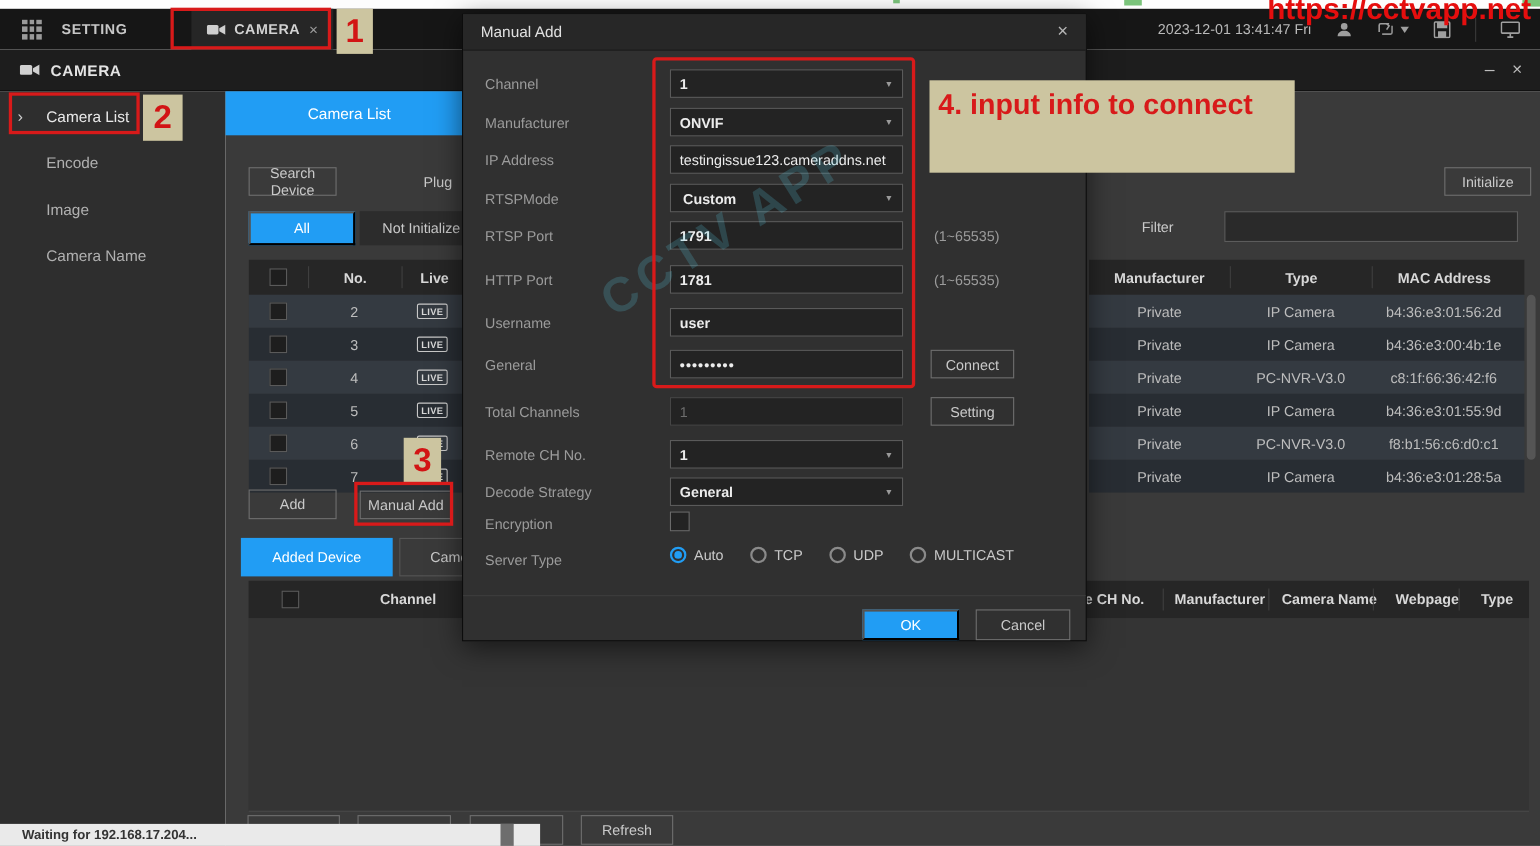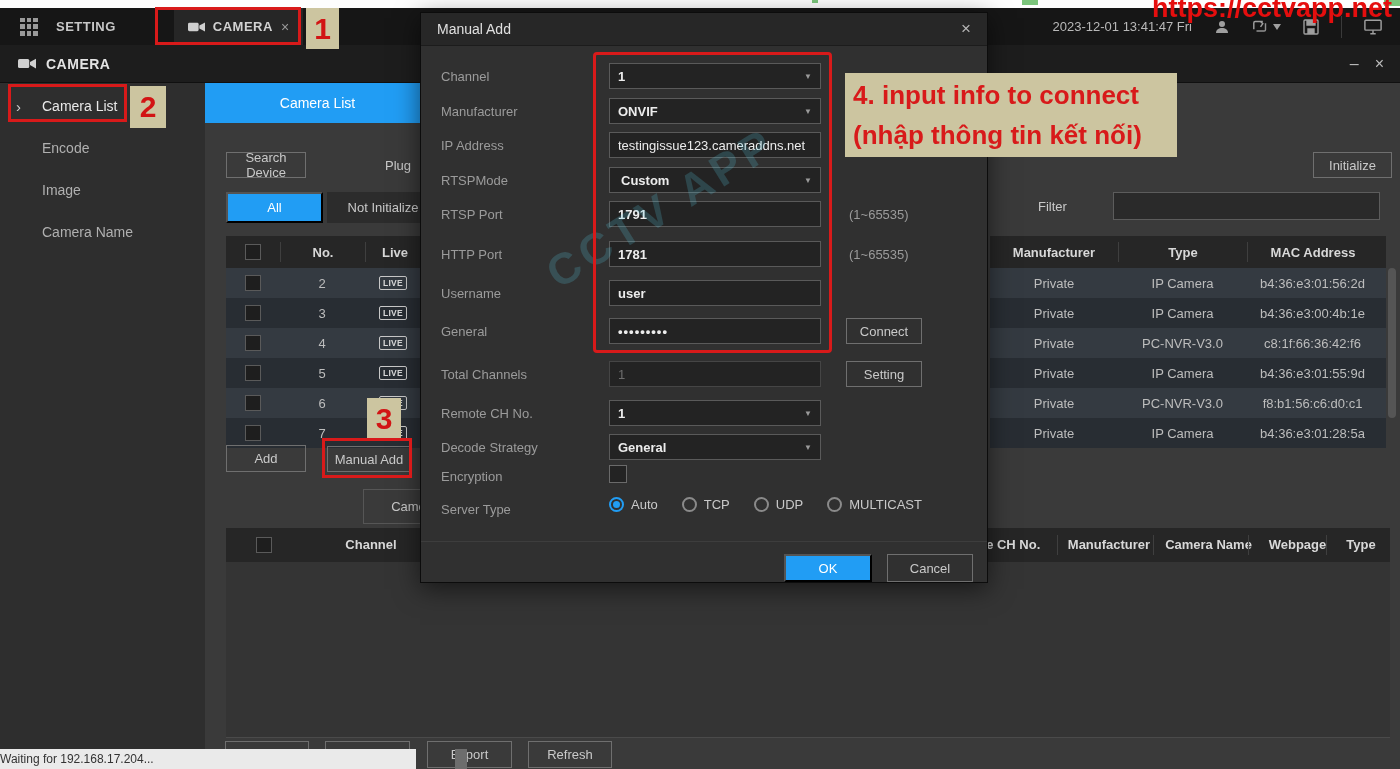--- a/index.html
+++ b/index.html
@@ -70,21 +70,21 @@
   .dlg-divider { position:absolute; left:0; top:528px; width:100%; height:1px; background:#3d3d3d; }
   .cyan-wm { position:absolute; left:110px; top:170px; transform:rotate(-32deg); font-size:44px; font-weight:700; letter-spacing:5px; color:rgba(90,210,235,.20); pointer-events:none; }
 
   
   .redbox { position:absolute; border:3px solid #d81a1a; z-index:60; }
   .stepbadge { position:absolute; background:#ccc5a0; color:#d21414; font-size:30px; font-weight:700; display:flex; align-items:center; justify-content:center; z-index:60; }
   #note4 { position:absolute; left:845px; top:73px; width:332px; height:84px; background:#ccc5a0; color:#d81a1a; font-size:26px; font-weight:600; line-height:40px; padding:2px 8px; z-index:60; }
   #url-wm { position:absolute; left:1152px; top:-7px; color:#e50e0e; font-size:27px; font-weight:700; z-index:80; white-space:nowrap; }
 
   
-  #status-bar { left:0; top:749px; width:416px; height:20px; background:#eaeaea; color:#333; font-size:12px; display:flex; align-items:center; padding-left:0; z-index:70; }
+  #status-bar { left:0; top:749px; width:491px; height:20px; background:#eaeaea; color:#333; font-size:12px; display:flex; align-items:center; padding-left:20px; z-index:70;font-weight:bold; }
   #status-cap { left:455px; top:749px; width:12px; height:20px; background:#6d6d6d; z-index:70; }
   .green-bit { position:absolute; background:#7bc47b; top:0; }
 </style>
 </head>
 <body>
 
 <div class="abs" id="top-strip">
   <span class="green-bit" style="left:812px; width:6px; height:3px;"></span>
   <span class="green-bit" style="left:1022px; width:16px; height:5px;"></span>
   <span class="green-bit" style="left:1384px; width:16px; height:6px;"></span>
@@ -294,20 +294,21 @@
       <div class="cell" style="width:131px;text-align:center;">f8:b1:56:c6:d0:c1</div>
     </div>
     <div class="trow row-b" style="height:30px;">
       <div class="cell" style="width:128px;">Private</div>
       <div class="cell" style="width:129px;">IP Camera</div>
       <div class="cell" style="width:131px;">b4:36:e3:01:28:5a</div>
     </div>
   </div>
   <div class="abs" style="left:1183px; top:185px; width:8px; height:150px; background:#555; border-radius:4px;"></div>
 
+  <div class="abs blue-tab" style="left:14px; top:406px; width:138px; height:35px; font-size:13px;">Added Device</div>
   <div class="abs btn-outline" style="left:158px; top:406px; width:130px; height:35px; border-color:#565656;">Camera Link</div>
 
   <div class="abs thead" style="left:21px; top:445px; width:1164px; height:34px; display:block;">
     <span class="cb abs" style="left:30px; top:9px;"></span>
     <span class="abs" style="left:90px; top:9px; width:110px; text-align:center;">Channel</span>
     <span class="abs" style="left:713px; top:9px; width:108px; text-align:center;">Remote CH No.</span>
     <span class="abs" style="left:838px; top:9px; width:90px; text-align:center;">Manufacturer</span>
     <span class="abs" style="left:935px; top:9px; width:95px; text-align:center;">Camera Name</span>
     <span class="abs" style="left:1030px; top:9px; width:83px; text-align:center;">Webpage</span>
     <span class="abs" style="left:1105px; top:9px; width:60px; text-align:center;">Type</span>
@@ -431,19 +432,18 @@
 
 <div class="redbox" style="left:8px; top:84px; width:119px; height:38px;"></div>
 <div class="stepbadge" style="left:130px; top:86px; width:36px; height:42px;">2</div>
 
 <div class="stepbadge" style="left:367px; top:398px; width:34px; height:42px;">3</div>
 <div class="redbox" style="left:322px; top:438px; width:90px; height:40px;"></div>
 
 <div class="redbox" style="left:593px; top:52px; width:239px; height:301px; border-radius:4px; z-index:60;"></div>
 <div id="note4">
   <div>4. input info to connect</div>
-  <div>(nhập thông tin kết nối)</div>
 </div>
 
 <div id="url-wm">https://cctvapp.net</div>
 
 <div class="abs" id="status-bar">Waiting for 192.168.17.204...</div>
 <div class="abs" id="status-cap"></div>
 
 </body></html>

